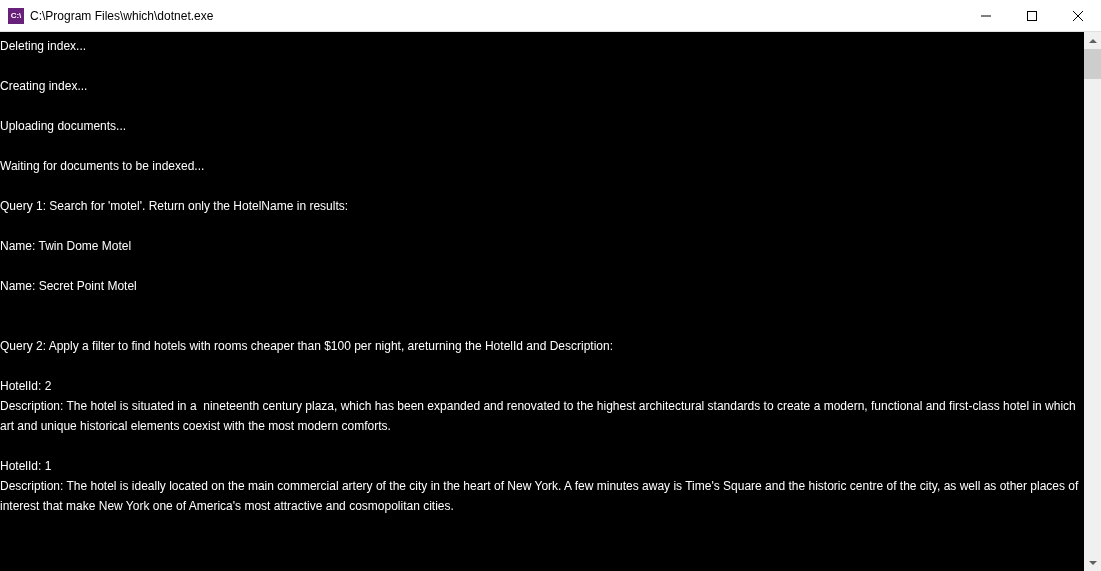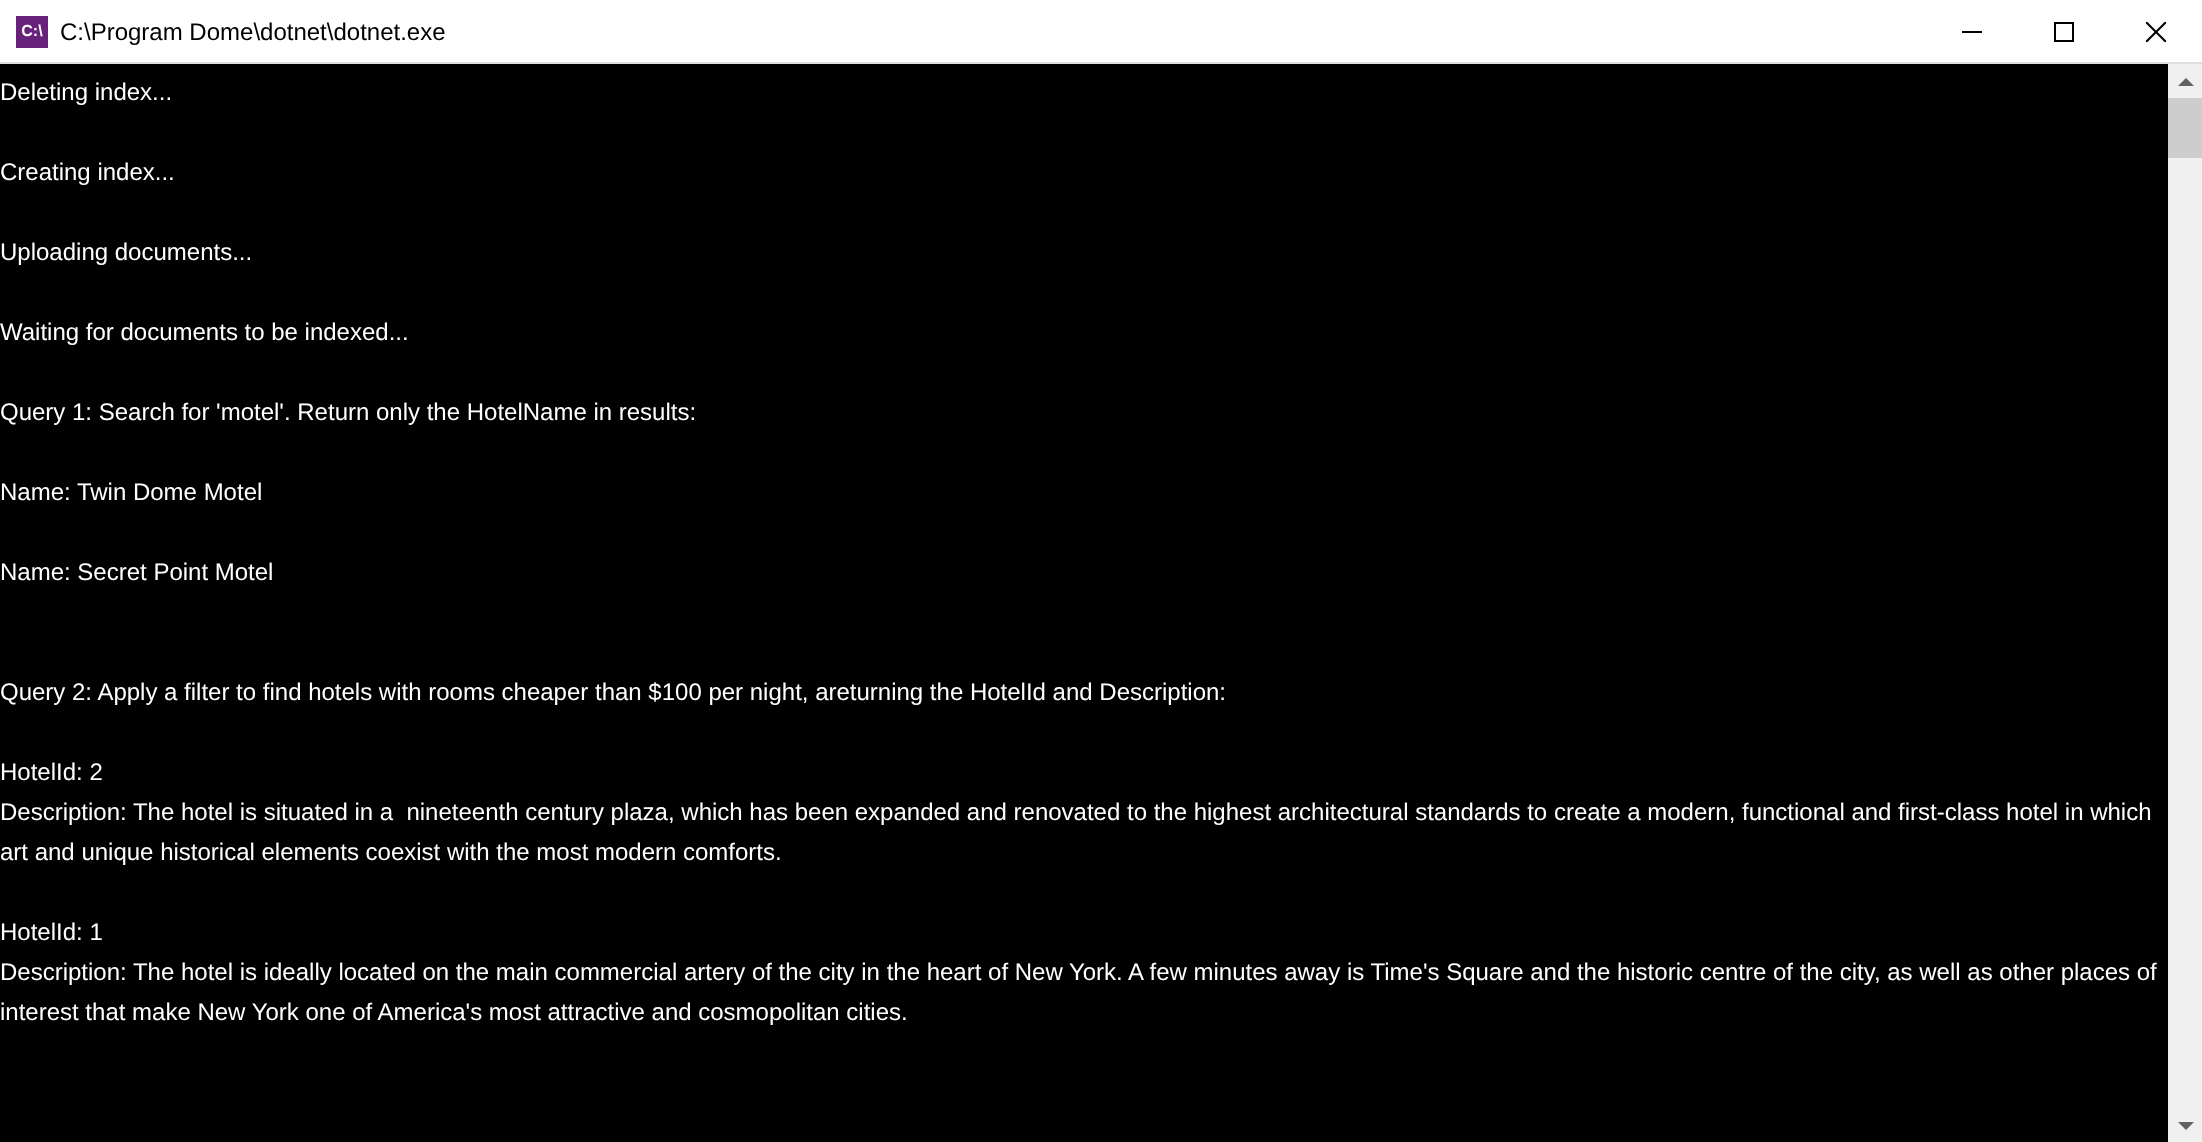--- a/index.html
+++ b/index.html
@@ -107,21 +107,21 @@
       right: 0;
       height: 30px;
       background: #cdcdcd;
     }
   </style>
 </head>
 <body>
 
 <div class="titlebar">
   <div class="app-icon">C:\</div>
-  <div class="title-text">C:\Program Dome\dotnet\dotnet.exe</div>
+  <div class="title-text">C:\Program Files\which\dotnet.exe</div>
   <div class="window-controls">
     <button class="win-btn">
       <svg viewBox="0 0 10 10">
           <line x1="0" y1="5" x2="10" y2="5" stroke="currentColor" stroke-width="1"></line>
         </svg>
     </button>
     <button class="win-btn">
       <svg viewBox="0 0 10 10">
           <rect x="0.5" y="0.5" width="9" height="9" fill="none" stroke="currentColor" stroke-width="1"></rect>
         </svg>

